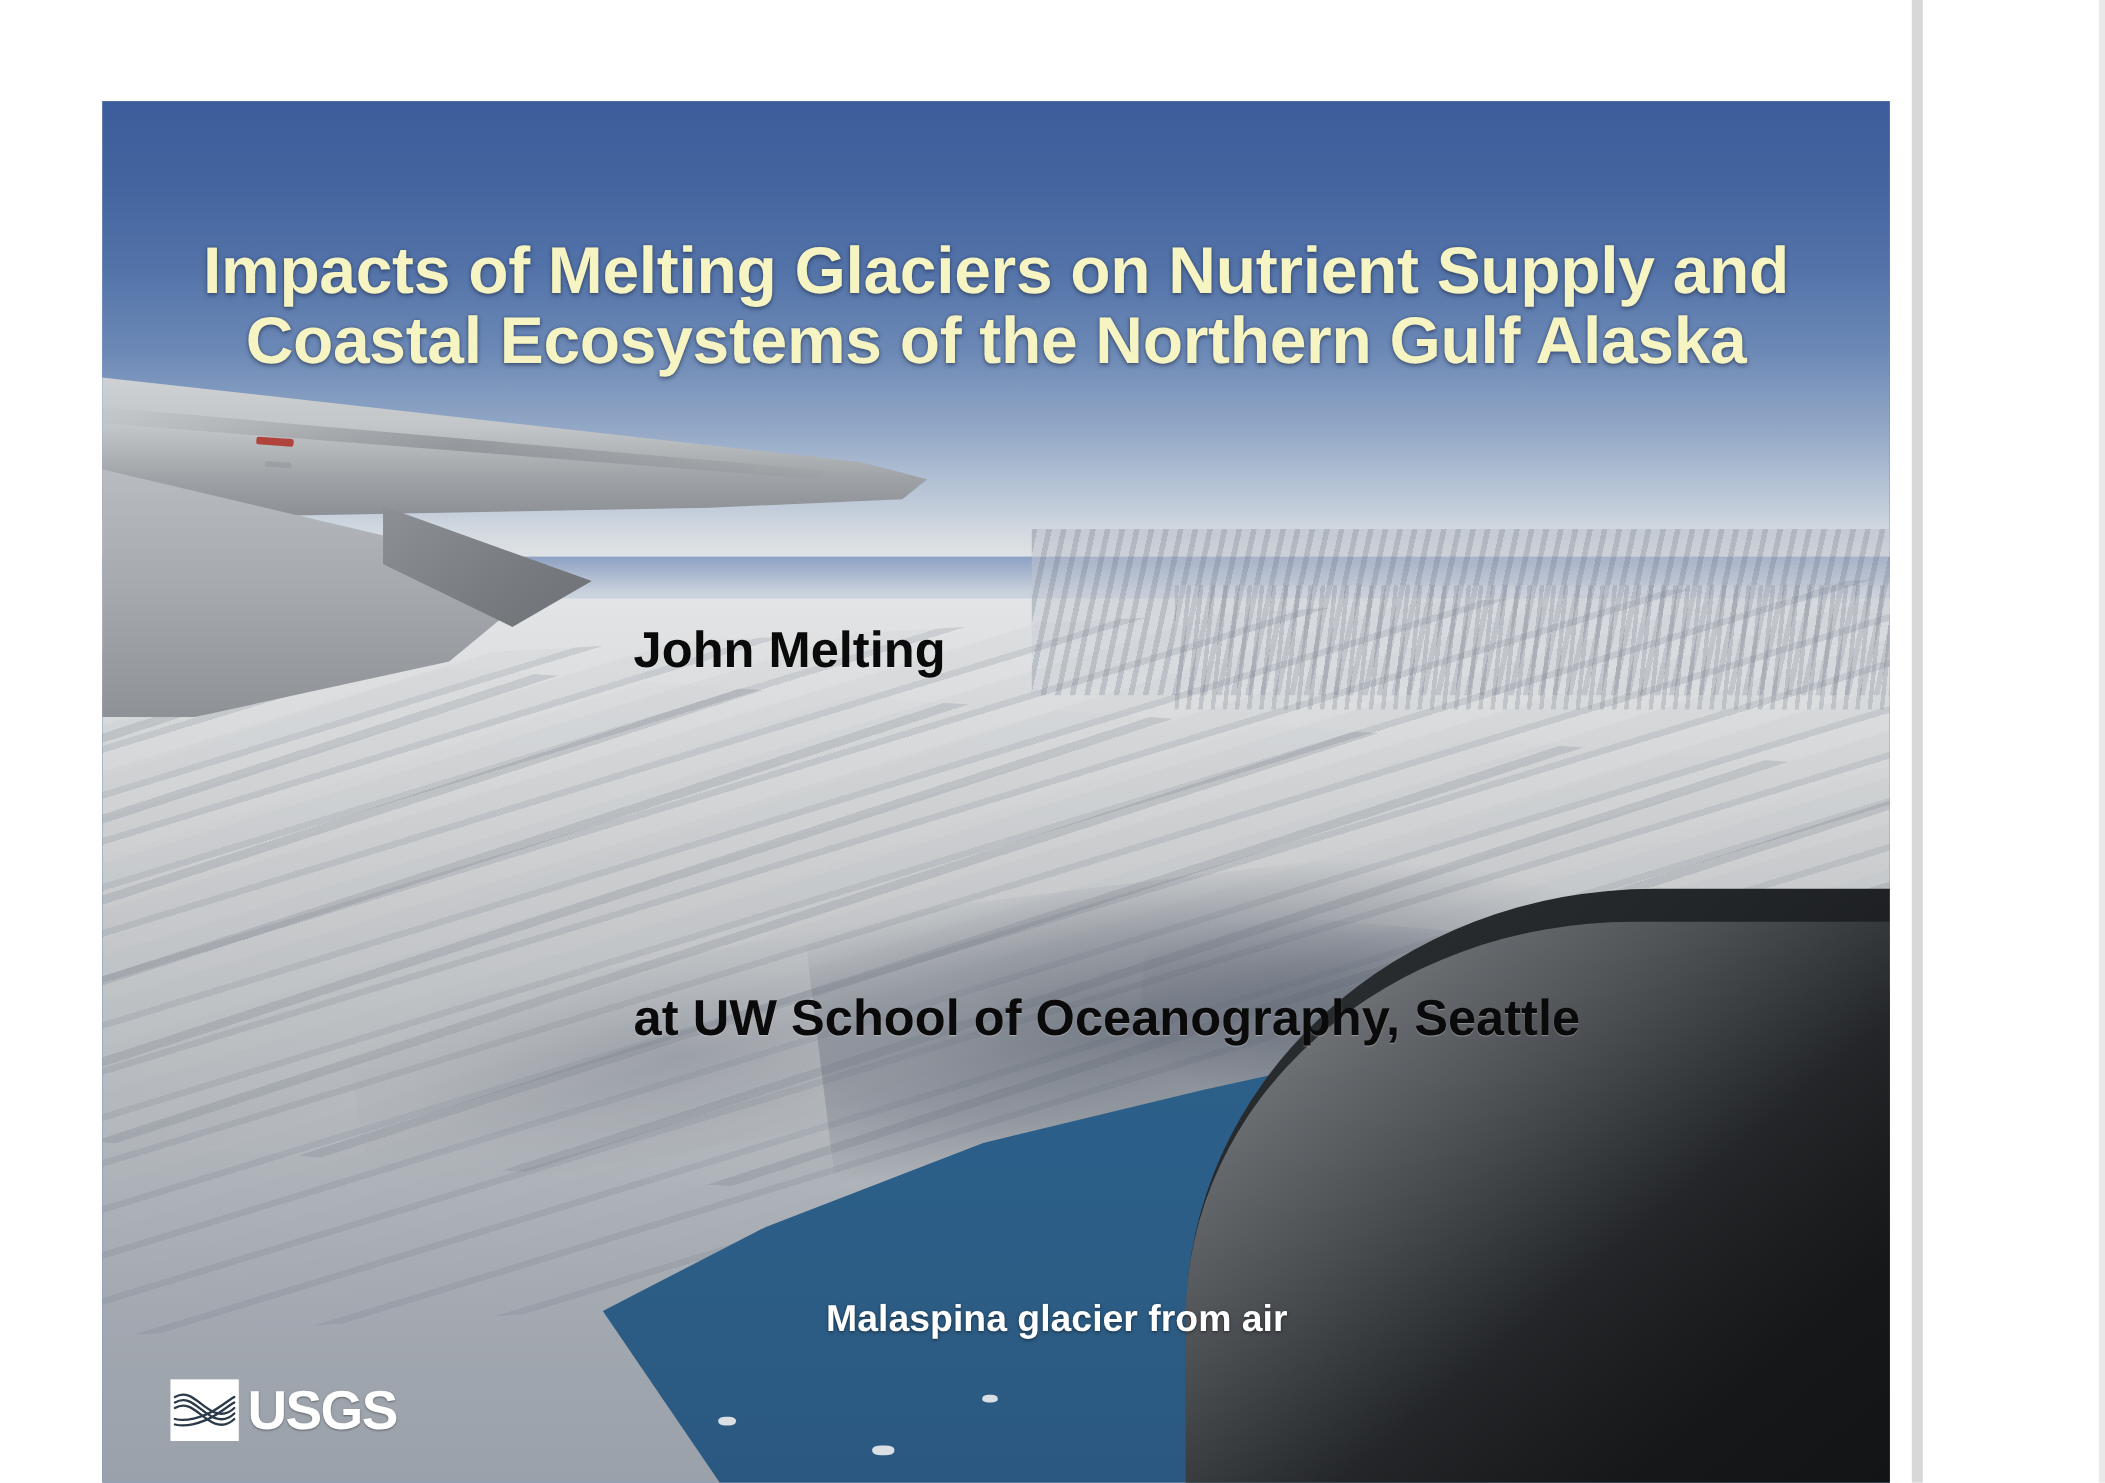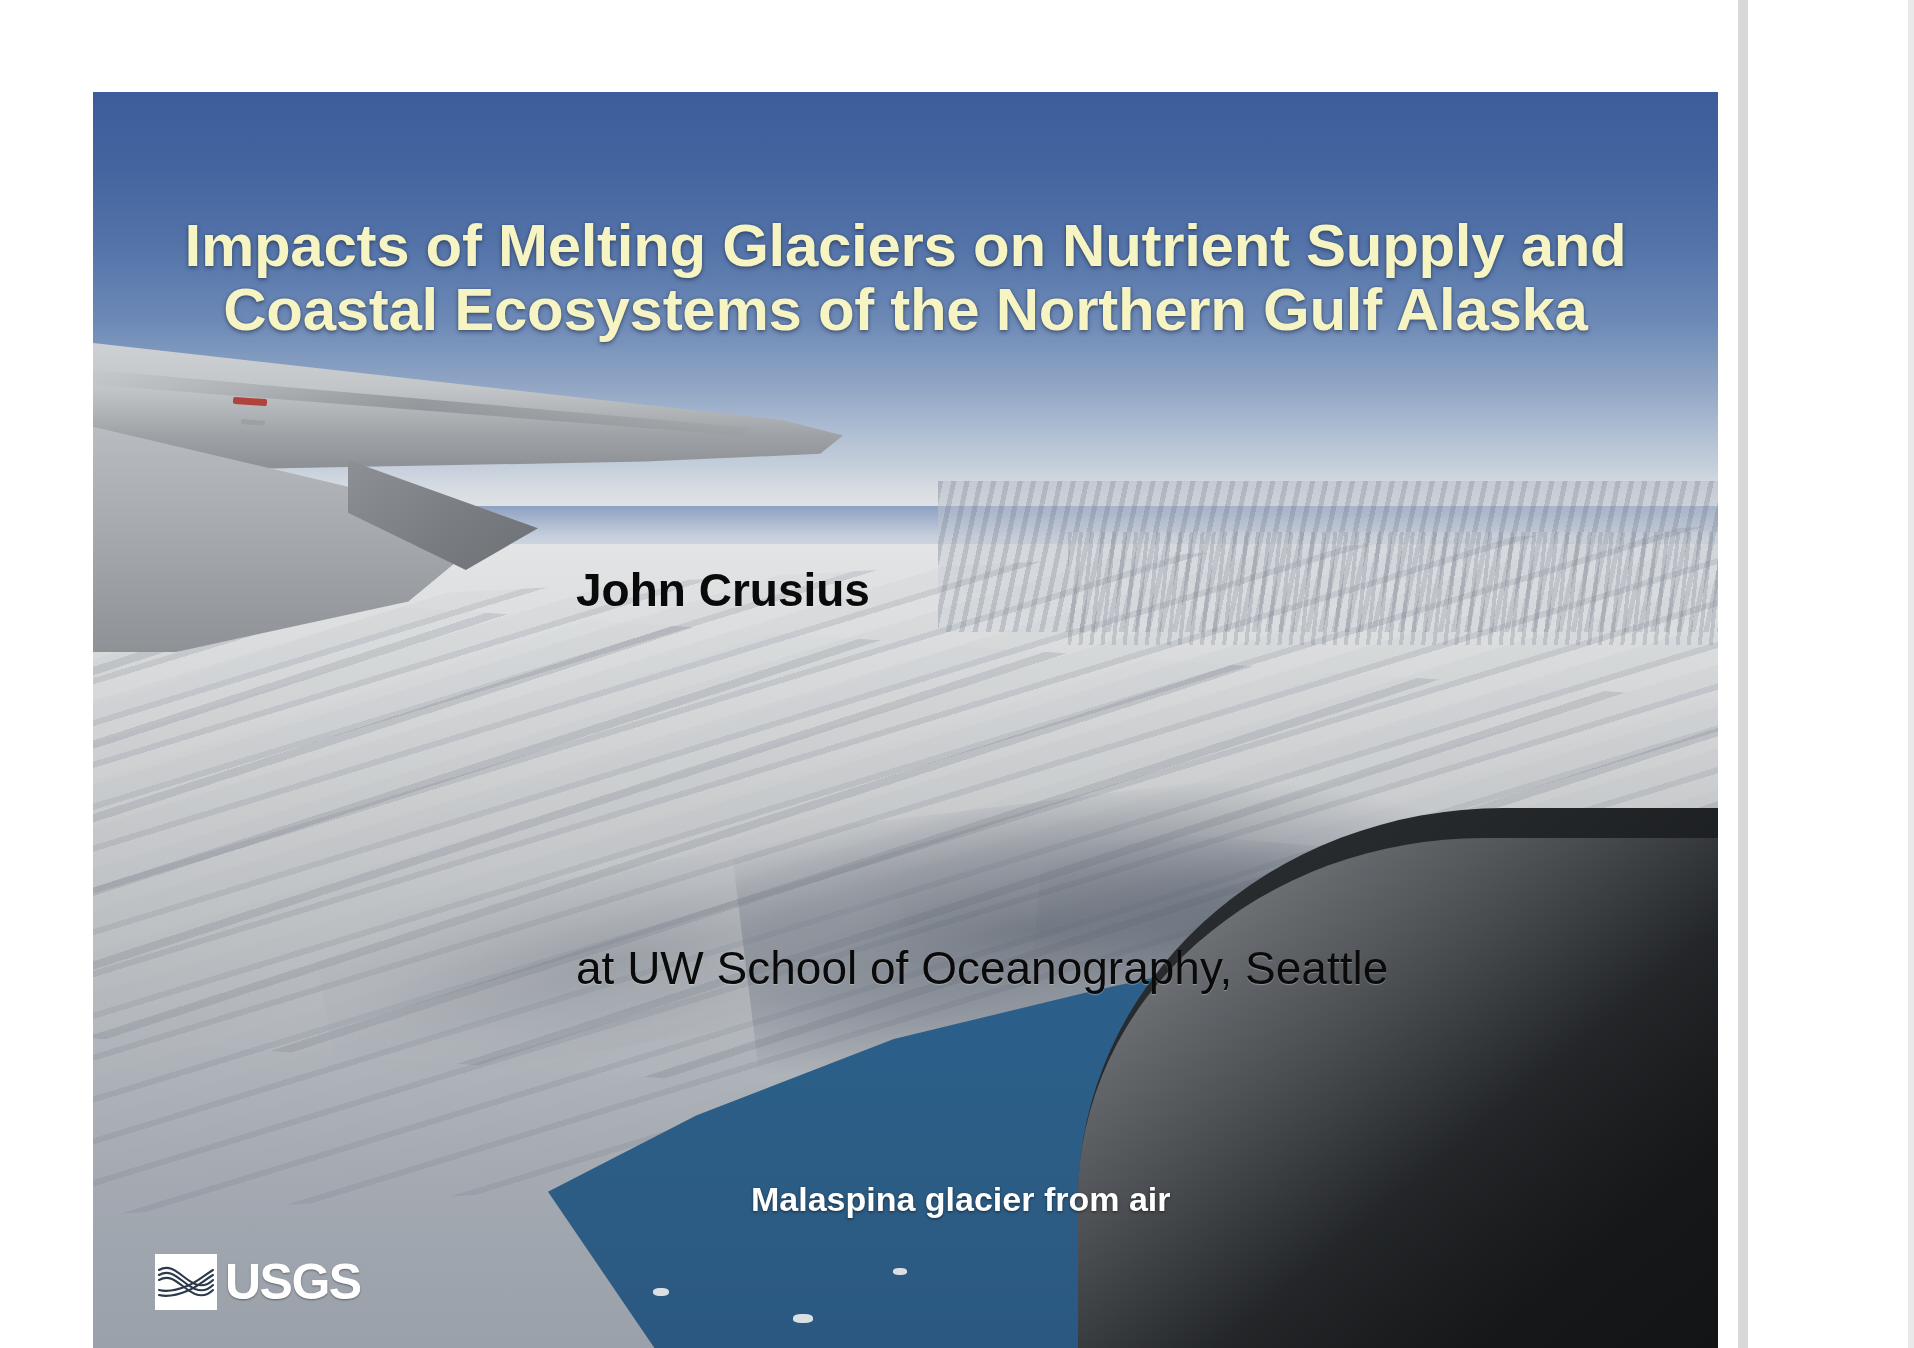--- a/index.html
+++ b/index.html
@@ -327,22 +327,21 @@
     line-height: 1.22;
     white-space: pre;
     text-shadow: 0 1px 1px rgba(255,255,255,0.32);
   }
   .author-line { display: block; }
   .author-spacer { display: block; height: 54px; }
 
   .venue-line {
     display: block;
     font-size: 46px;
-    font-weight: normal;
-    margin-top: 43px;
+    font-weight: bold;
   }
 
   .caption {
     position: absolute;
     left: 658px;
     top: 1066px;
     color: #ffffff;
     font-family: "Liberation Sans", sans-serif;
     font-weight: bold;
     font-size: 34px;
@@ -428,21 +427,21 @@
 
     <div class="window-frame"></div>
     <div class="window-frame-lip"></div>
 
     <div class="title-block">
       <div class="title-line">Impacts of Melting Glaciers on Nutrient Supply and</div>
       <div class="title-line">Coastal Ecosystems of the Northern Gulf Alaska</div>
     </div>
 
     <div class="author-block">
-      <span class="author-line">John Crusius</span>
+      <span class="author-line">John Melting</span>
       <span class="author-spacer"></span>
       <span class="venue-line">at UW School of Oceanography, Seattle</span>
     </div>
 
     <div class="caption">
       <span class="caption-line">Malaspina glacier from air</span>
     </div>
 
     <div class="usgs-logo">
       <span class="usgs-mark">

